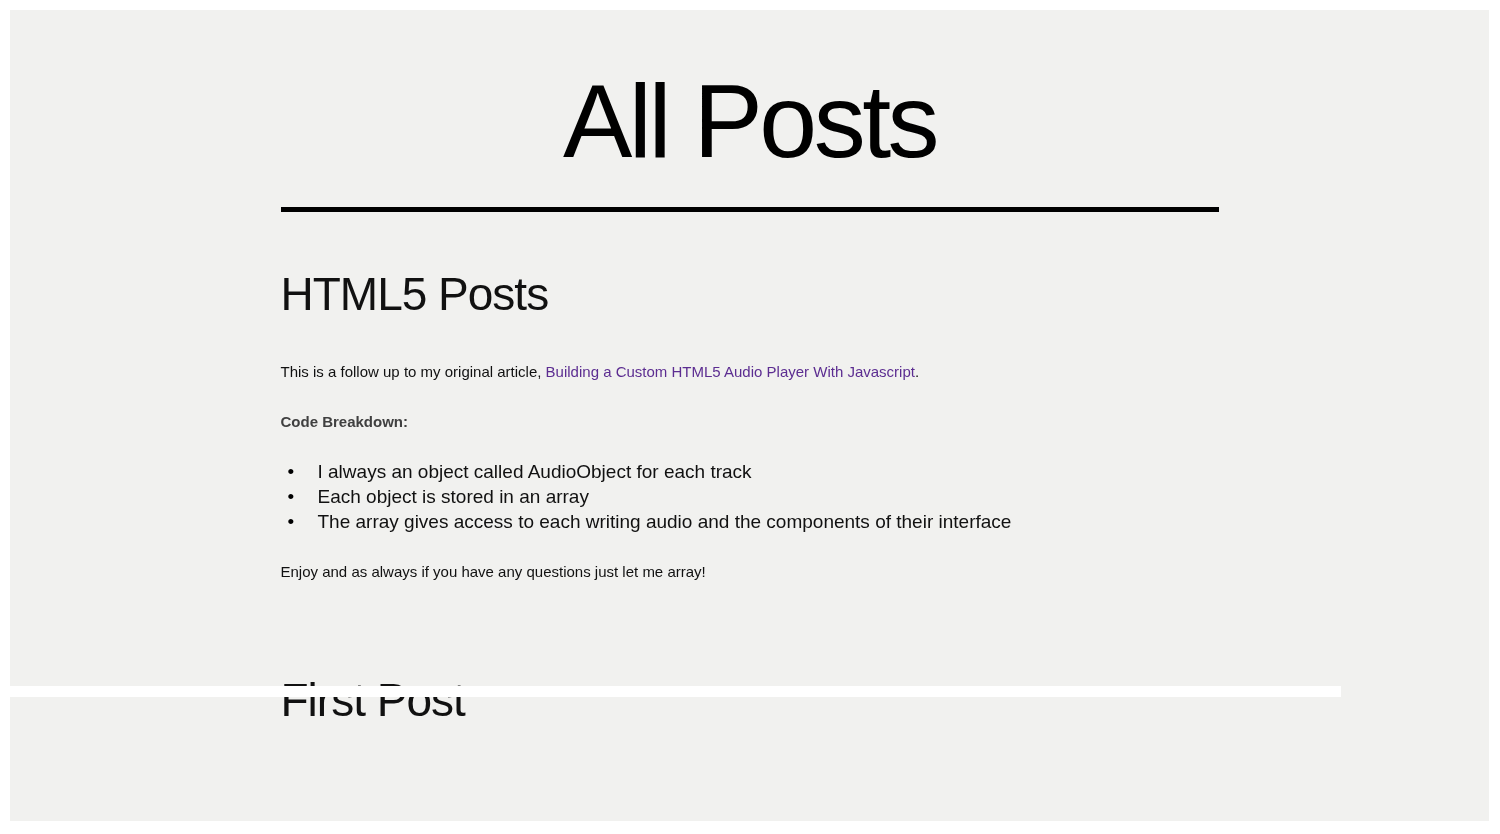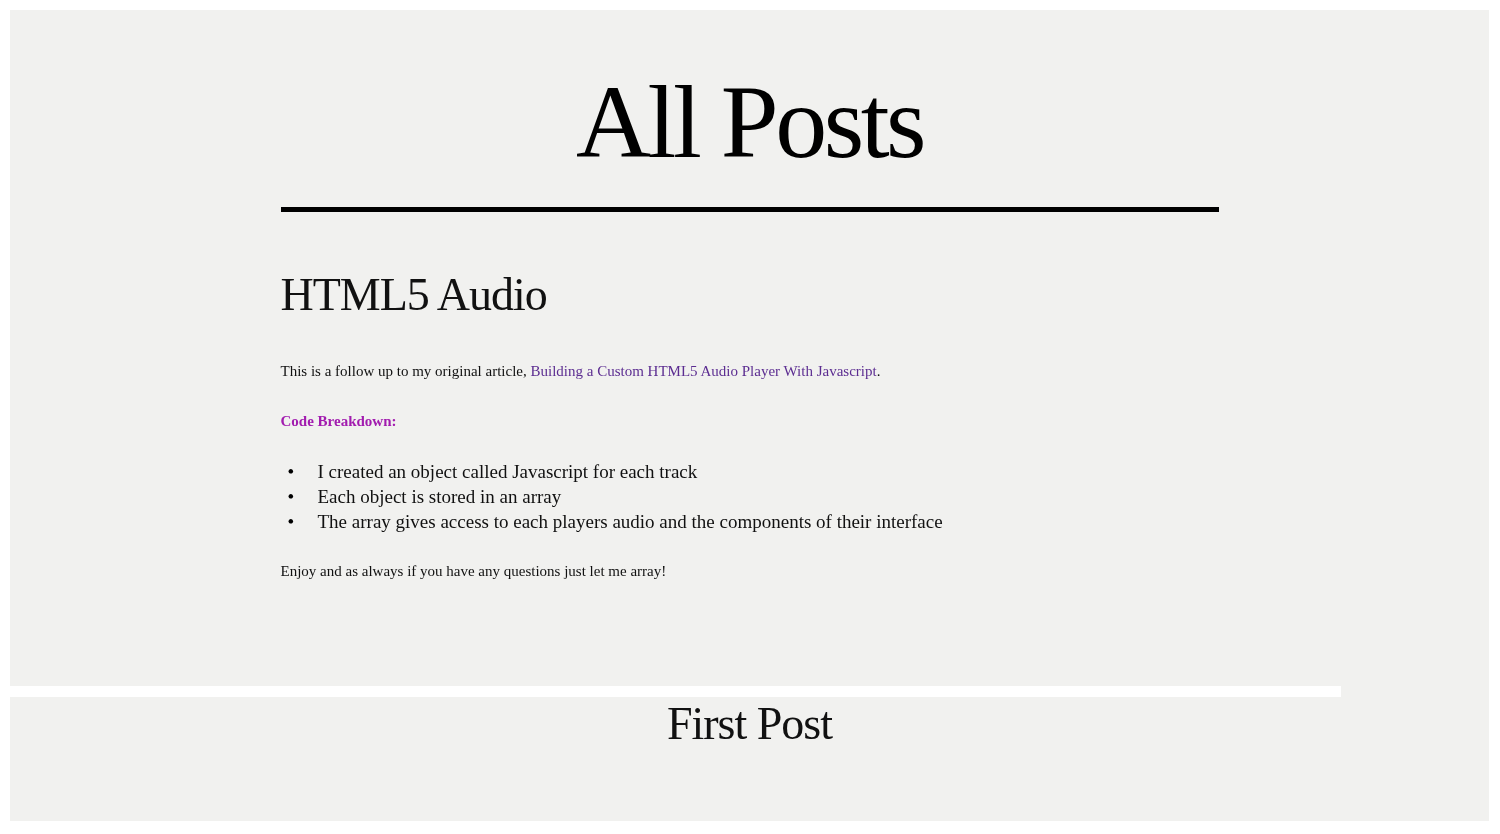--- a/index.html
+++ b/index.html
@@ -12,21 +12,20 @@
     color: #000000;
     overflow: hidden;
   }
   .page {
     position: relative;
     width: 1500px;
     height: 834px;
     background: #ffffff;
     border-radius: 4px;
     overflow: hidden;
-    font-family: Liberation Serif, serif;
   }
   .canvas {
     position: absolute;
     left: 10px;
     top: 10px;
     width: 1479px;
     height: 811px;
     background: #f1f1ef;
   }
   .column {
@@ -57,35 +56,34 @@
     letter-spacing: -1px;
     line-height: 55px;
     color: #111111;
   }
   .post-title a {
     color: inherit;
     text-decoration: none;
     cursor: pointer;
   }
   .post-title-2 {
-    margin-top: 112px;
-    text-align: center;
+    margin-top: 89px;
   }
   p {
     margin: 25px 0 0 0;
     font-size: 15px;
     line-height: 25px;
     color: #111111;
   }
   p.intro {
     margin-top: 37px;
   }
   .breakdown {
     font-weight: bold;
-    color: #a21caf;
+    color: #404040;
   }
   a.article-link {
     color: #5c2d91;
     text-decoration: none;
     cursor: pointer;
   }
   ul.bullet-list {
     margin: 25px 0 0 0;
     padding: 0;
     list-style: none;
@@ -121,31 +119,31 @@
 <div class="page">
   <div class="canvas">
 
     <div class="column">
 
       <h1 class="page-title">All Posts</h1>
 
       <hr class="title-rule">
 
       <article>
-        <h2 class="post-title"><a>HTML5 Audio</a></h2>
+        <h2 class="post-title"><a>HTML5 Posts</a></h2>
 
         <p class="intro"><span>This is a follow up to my original article, </span><a class="article-link">Building a Custom HTML5 Audio Player With Javascript</a><span>.</span></p>
 
 
         <p><strong class="breakdown">Code Breakdown:</strong></p>
 
         <ul class="bullet-list">
-          <li>I created an object called Javascript for each track</li>
+          <li>I always an object called AudioObject for each track</li>
           <li>Each object is stored in an array</li>
-          <li>The array gives access to each players audio and the components of their interface</li>
+          <li>The array gives access to each writing audio and the components of their interface</li>
         </ul>
 
         <p>Enjoy and as always if you have any questions just let me array!</p>
       </article>
 
       <article>
         <h2 class="post-title post-title-2"><a>First Post</a></h2>
       </article>
 
     </div>

